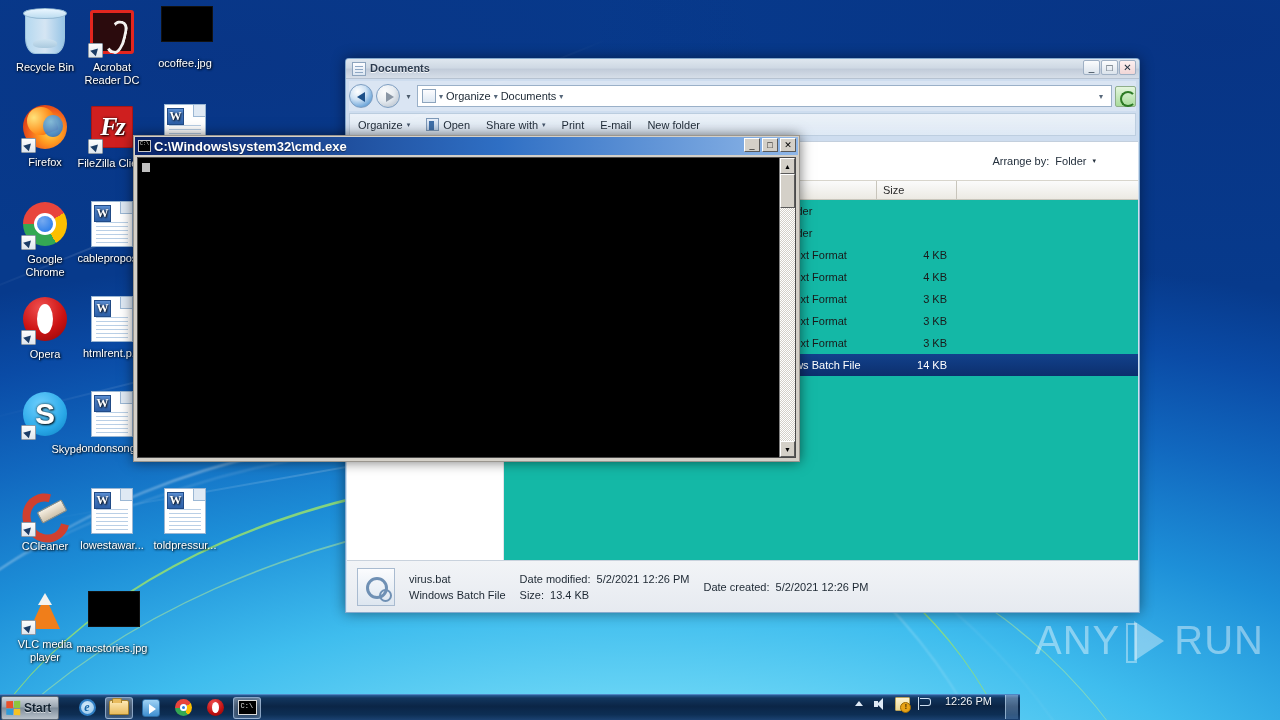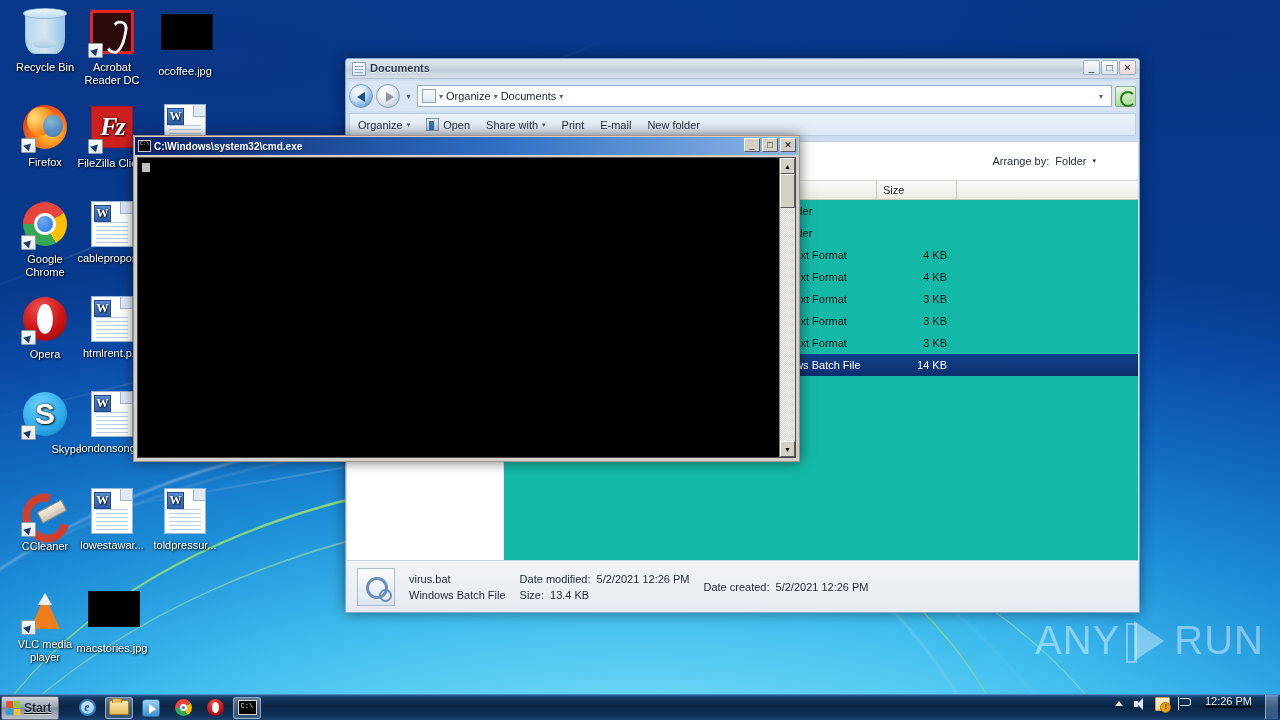--- a/index.html
+++ b/index.html
@@ -302,21 +302,21 @@
     height:18px; margin:1px; position:relative;
     background: linear-gradient(to right, #0a246a 0%, #2f6fc4 55%, #8fb7e8 100%);
     display:flex; align-items:center;
   }
   #cmd-titlebar .cicon {
     width:13px;height:12px;margin:0 3px 0 3px; flex:none;
     background:#000; border:1px solid #c8c8c8; position:relative;
   }
   #cmd-titlebar .cicon:after{content:"C:\\";position:absolute;left:1px;top:0px;color:#ddd;font:5px "Liberation Mono",monospace;}
   #cmd-titlebar .ctitle {
-    font-size:10px; color:#fff; font-weight:700; text-shadow:0 1px 1px rgba(0,0,0,.5);
+    font-size:13px; color:#fff; font-weight:700; text-shadow:0 1px 1px rgba(0,0,0,.5);
     white-space:nowrap;
   }
   .cmdbtns { position:absolute; right:2px; top:1px; display:flex; gap:2px; }
   .cmdbtn {
     width:16px;height:14px;
     background:#d4d0c8; border:1px solid #fff; border-right-color:#5a5a5a; border-bottom-color:#5a5a5a;
     position:relative; display:flex;align-items:center;justify-content:center;
     font-size:9px; color:#000; line-height:1;
   }
   #cmd-client {
@@ -365,25 +365,25 @@
     width:0;height:0;border-left:30px solid rgba(255,255,255,.38);
     border-top:20px solid transparent;border-bottom:20px solid transparent;
   }
   #watermark .play:after{
     content:""; position:absolute; left:0; top:2px; width:7px; height:36px;
     border:2px solid rgba(255,255,255,.38);
   }
 
   
   #taskbar {
-    position:absolute; left:0; bottom:0; width:1280px; height:26px;
+    position:absolute; left:0; bottom:0; width:1020px; height:26px;
     background: linear-gradient(to bottom, #1b3f6e 0%, #0d2849 14%, #0a2murky 15%, #082448 40%, #0a2b53 70%, #123a68 100%);
     background: linear-gradient(to bottom, #2a5e99 0%, #12365e 12%, #0b2546 45%, #0d2e54 78%, #1b4272 100%);
     border-top:1px solid #4e86c4;
-    display:flex; align-items:center;text-decoration:underline;
+    display:flex; align-items:center;
   }
   #startbtn {
     width:58px;height:24px; margin-left:1px;
     display:flex; align-items:center; gap:4px; padding-left:4px;
     background: linear-gradient(#cfd6dd, #9aa5b1 45%, #7e8c9a 50%, #b9c2cb 100%);
     border:1px solid #5a6674; border-radius:2px;
     font:700 12px "Liberation Sans",sans-serif; color:#11202e;
     text-shadow:0 1px 0 rgba(255,255,255,.6);
   }
   .winlogo {
@@ -462,21 +462,21 @@
       </div>
       <span class="lbl">Recycle Bin</span>
     </div>
     <div class="dicon" style="left: 75px; top: 8px;">
       <div class="glyph">
         <div class="ic-acrobat"></div>
         <span class="shortcut-arrow"></span>
       </div>
       <span class="lbl">Acrobat Reader DC</span>
     </div>
-    <div class="dicon" style="left: 148px; top: 8px; text-align: center;">
+    <div class="dicon" style="left: 148px; top: 0; text-align: center;">
       <div class="glyph">
         <div class="ic-photo"></div>
       </div>
       <span class="lbl">ocoffee.jpg</span>
     </div>
     <div class="dicon" style="left: 8px; top: 103px;">
       <div class="glyph">
         <div class="ic-firefox"></div>
         <span class="shortcut-arrow"></span>
       </div>

